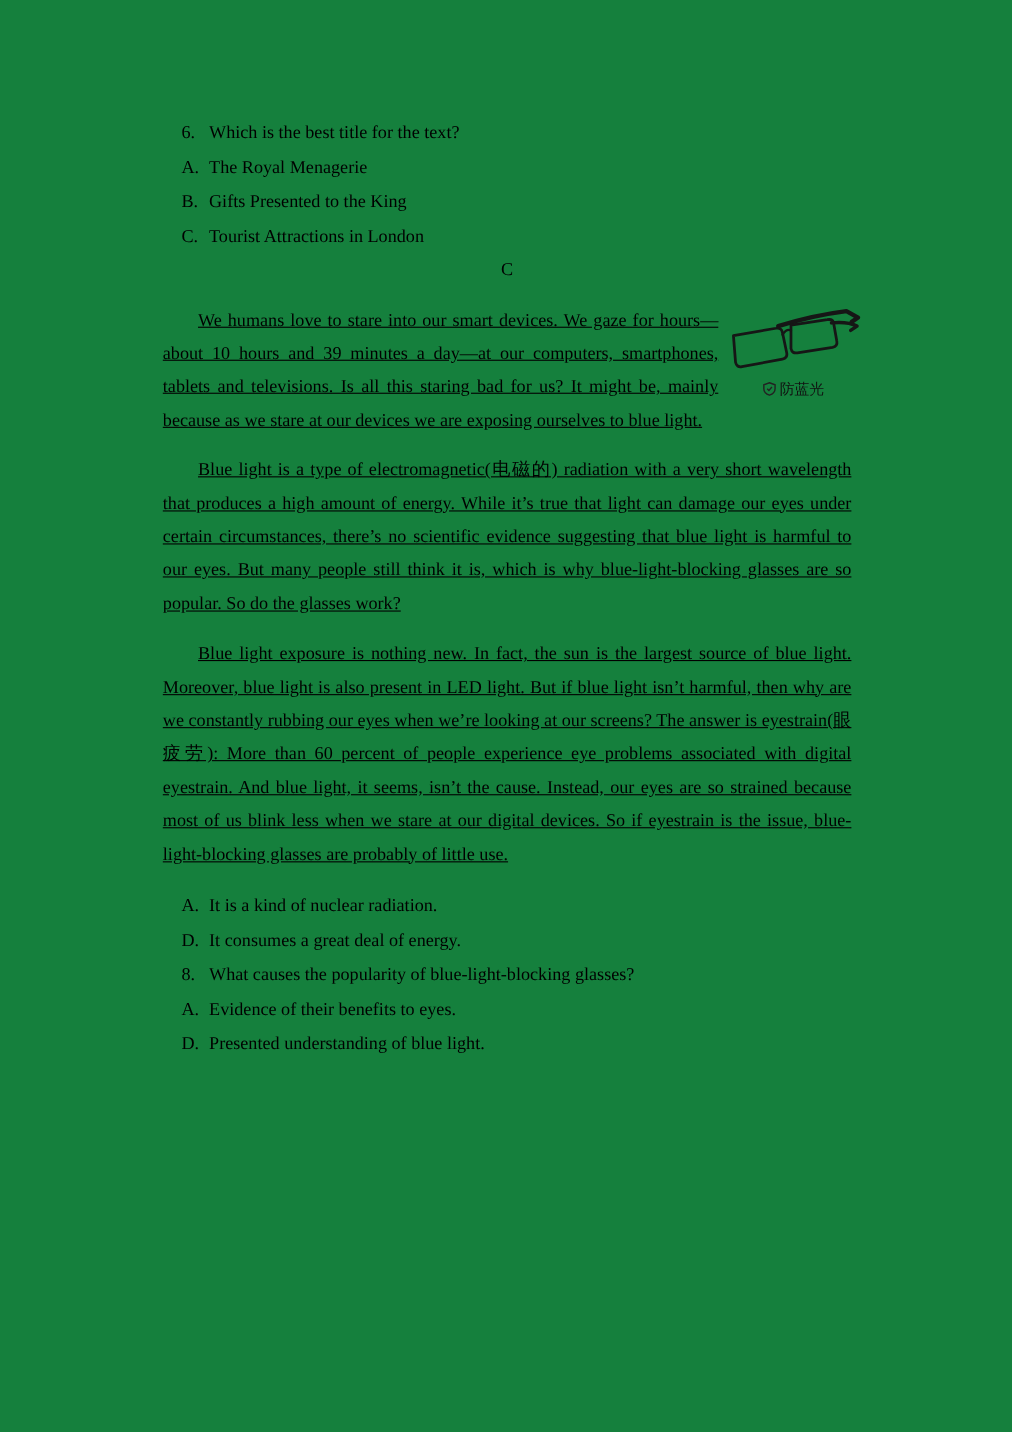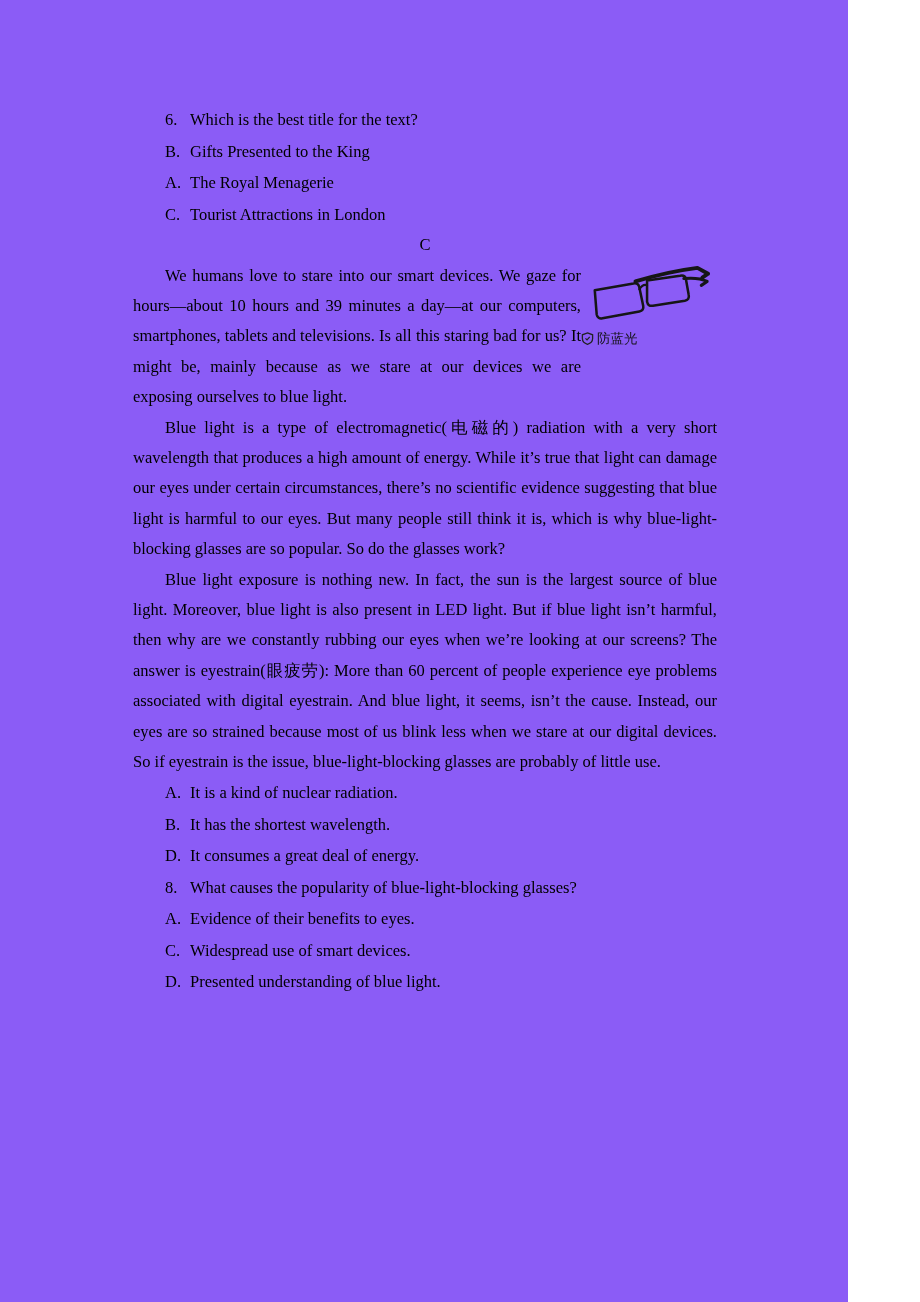--- a/index.html
+++ b/index.html
@@ -1,75 +1,77 @@
 <!DOCTYPE html>
 <html><head>
   <meta charset="utf-8">
   <style>
     * { box-sizing: border-box; }
     html, body { margin: 0; padding: 0; background: #ffffff; }
     .page {
       position: relative;
-      width: 848px;
+      width: 920px;
       height: 1302px;
-      background: #8b5cf6;
+      background: #15803d;
       color: #000000;
       font-family: "Liberation Serif", "DejaVu Serif", serif;
       font-size: 16.5px;
       overflow: hidden;
     }
     .content { padding: 104px 131px 0 133px; }
 
     .question-block { margin-left: 32px; }
     .q-line { line-height: 31.5px; white-space: nowrap; }
     .q-label { display: inline-block; min-width: 16px; margin-right: 9px; }
 
     .section-label { text-align: center; line-height: 30.5px; }
 
     .passage::after { content: ""; display: block; clear: both; }
     .para {
-      margin: 0;
+      margin: 15px;
       text-align: justify;
       text-indent: 32px;
       line-height: 30.4px;
+      text-decoration: underline;
     }
 
     .figure {
       float: right;
       width: 136px;
       margin: 4px 0 6px 14px;
       text-align: center;
     }
     .glasses { width: 132px; height: 62px; display: block; margin: 0 auto; }
     .caption {
       margin-top: 3px;
       font-family: Liberation Sans, sans-serif;
       font-size: 13.5px;
       color: #111;
       display: flex;
       align-items: center;
+      justify-content: center;
       gap: 3px;
     }
     .shield { width: 13px; height: 13px; display: inline-block; }
   </style>
 </head>
 <body>
 
 <div class="page">
   <div class="content">
 
     <section class="question-block">
       <div class="q-line">
         <span class="q-label">6.</span><span>Which is the best title for the text?</span>
       </div>
       <div class="q-line">
-        <span class="q-label">B.</span><span>Gifts Presented to the King</span>
+        <span class="q-label">A.</span><span>The Royal Menagerie</span>
       </div>
       <div class="q-line">
-        <span class="q-label">A.</span><span>The Royal Menagerie</span>
+        <span class="q-label">B.</span><span>Gifts Presented to the King</span>
       </div>
       <div class="q-line">
         <span class="q-label">C.</span><span>Tourist Attractions in London</span>
       </div>
     </section>
 
     <div class="section-label">C</div>
 
     <div class="passage">
 
@@ -95,36 +97,30 @@
       <p class="para">We humans love to stare into our smart devices. We gaze for hours—about 10 hours and 39 minutes a day—at our computers, smartphones, tablets and televisions. Is all this staring bad for us? It might be, mainly because as we stare at our devices we are exposing ourselves to blue light.</p>
       <p class="para">Blue light is a type of electromagnetic(电磁的) radiation with a very short wavelength that produces a high amount of energy. While it’s true that light can damage our eyes under certain circumstances, there’s no scientific evidence suggesting that blue light is harmful to our eyes. But many people still think it is, which is why blue-light-blocking glasses are so popular. So do the glasses work?</p>
       <p class="para">Blue light exposure is nothing new. In fact, the sun is the largest source of blue light. Moreover, blue light is also present in LED light. But if blue light isn’t harmful, then why are we constantly rubbing our eyes when we’re looking at our screens? The answer is eyestrain(眼疲劳): More than 60 percent of people experience eye problems associated with digital eyestrain. And blue light, it seems, isn’t the cause. Instead, our eyes are so strained because most of us blink less when we stare at our digital devices. So if eyestrain is the issue, blue-light-blocking glasses are probably of little use.</p>
     </div>
 
     <section class="question-block">
       <div class="q-line">
         <span class="q-label">A.</span><span>It is a kind of nuclear radiation.</span>
       </div>
       <div class="q-line">
-        <span class="q-label">B.</span><span>It has the shortest wavelength.</span>
-      </div>
-      <div class="q-line">
         <span class="q-label">D.</span><span>It consumes a great deal of energy.</span>
       </div>
     </section>
 
     <section class="question-block">
       <div class="q-line">
         <span class="q-label">8.</span><span>What causes the popularity of blue-light-blocking glasses?</span>
       </div>
       <div class="q-line">
         <span class="q-label">A.</span><span>Evidence of their benefits to eyes.</span>
       </div>
       <div class="q-line">
-        <span class="q-label">C.</span><span>Widespread use of smart devices.</span>
-      </div>
-      <div class="q-line">
         <span class="q-label">D.</span><span>Presented understanding of blue light.</span>
       </div>
     </section>
 
   </div>
 </div>
 
 </body></html>

